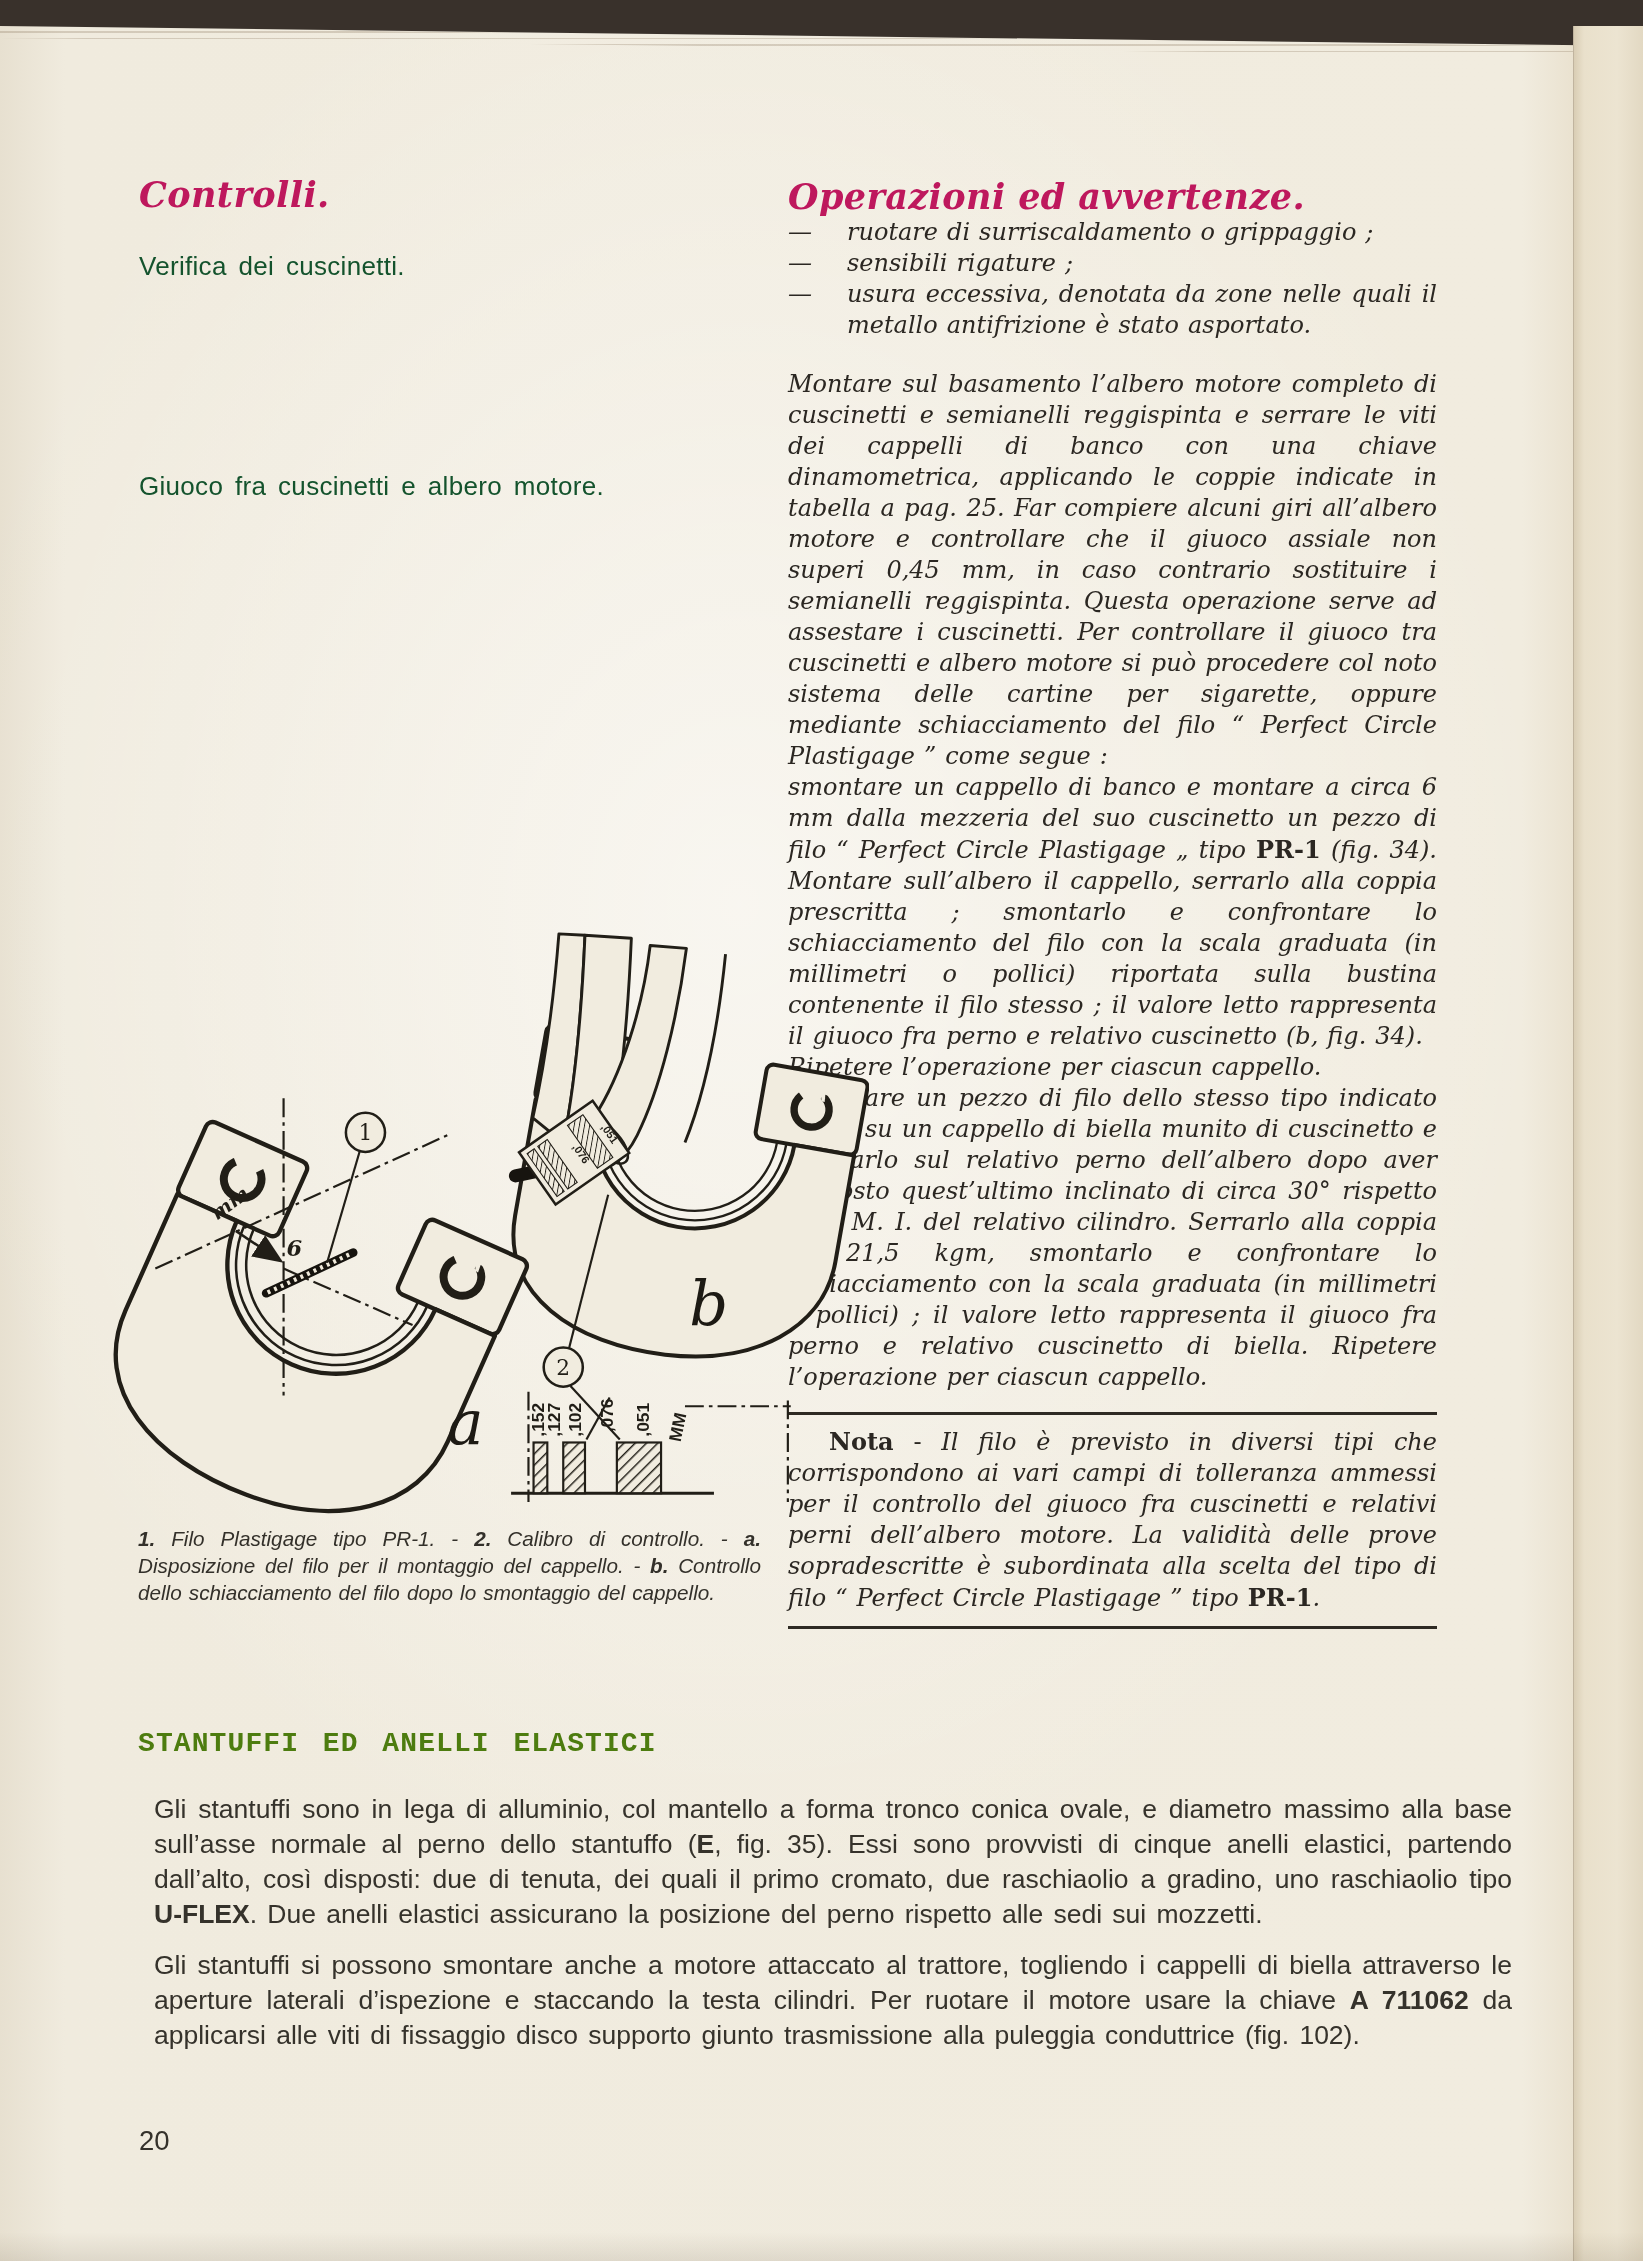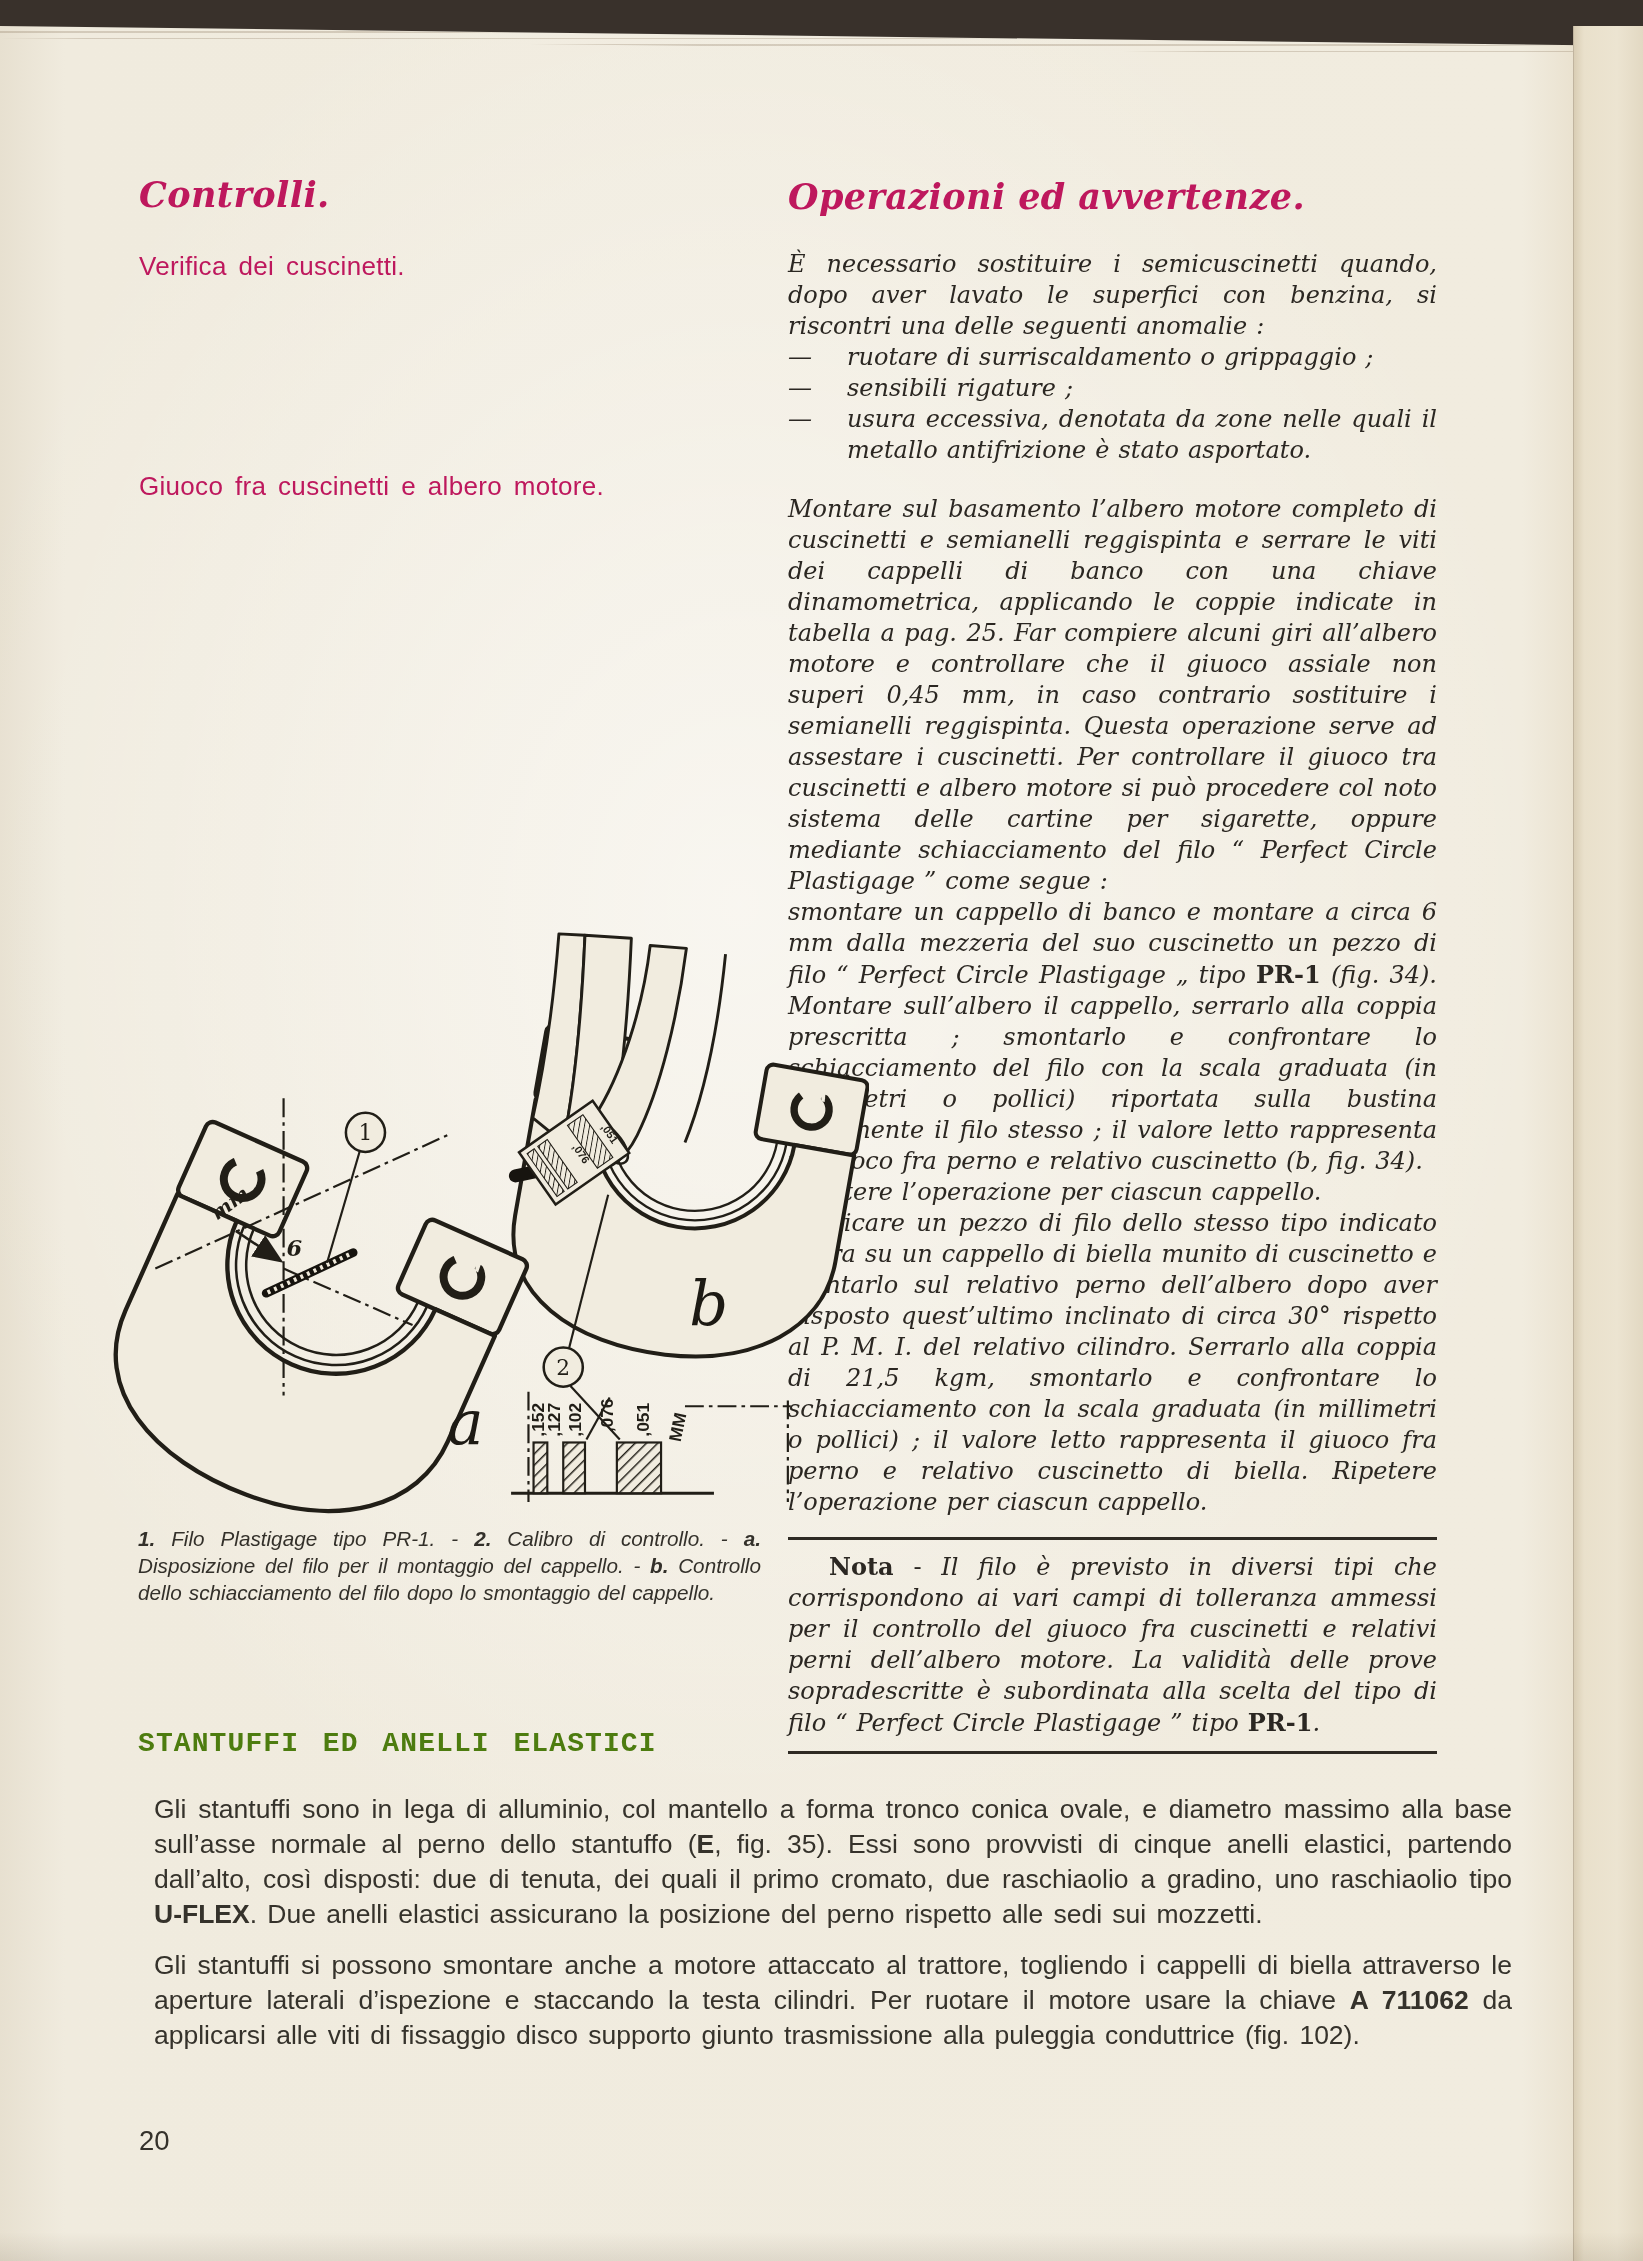--- a/index.html
+++ b/index.html
@@ -19,21 +19,21 @@
     background:repeating-linear-gradient(to bottom, rgba(122,100,74,.55) 0 1.4px, rgba(0,0,0,0) 1.4px 6.5px);
     clip-path:polygon(0 1.4px,1643px 22px,1643px 32px,0 13px);}
   .right-edge{left:1573px;top:26px;width:70px;height:2235px;
     background:linear-gradient(to right,#d9cdb4 0,#e9e0cb 10px,#ece4d1 43px,#e2d8c2 70px);
     border-left:1.4px solid rgba(90,70,50,.25);}
   .bottom-shade{left:0;top:2232px;width:1643px;height:29px;background:linear-gradient(to bottom,rgba(0,0,0,0),rgba(90,75,55,.12));}
 
   
   .h-serif{font-family:"DejaVu Serif",serif;font-style:italic;font-weight:bold;font-size:35px;letter-spacing:0.4px;color:#be185d;}
   .sans{font-family:"Liberation Sans","DejaVu Sans",sans-serif;}
-  .sans-item{font-size:26px;color:#be185d;letter-spacing:0.3px;word-spacing:4.3px;}
+  .sans-item{font-size:26px;color:#14532d;letter-spacing:0.3px;word-spacing:4.3px;}
   .col-right{left:788px;top:176px;width:649px;}
   .col-right p{margin:0;font-style:italic;font-size:24px;line-height:31px;text-align:justify;word-spacing:1.4px;color:#2b2722;}
   .col-right p.first{margin-top:32px;}
   .col-right p.gap{margin-top:28px;}
   .bullet{display:flex;font-style:italic;font-size:24px;line-height:31px;}
   .bullet .dash{flex:0 0 59px;}
   .bullet .btxt{flex:1;text-align:justify;word-spacing:1.4px;}
   .rule{height:2.9px;background:#2e2a23;margin-top:19px;}
   .rule2{height:2.9px;background:#2e2a23;margin-top:11.6px;}
   .nota{margin-top:11.6px !important;text-indent:41px;}
@@ -68,21 +68,20 @@
 <div class="abs deckle"></div>
 <div class="abs right-edge"></div>
 <div class="abs bottom-shade"></div>
 
 <div class="abs h-serif" style="left:139px;top:174px;">Controlli.</div>
 <div class="abs sans sans-item" style="left:139px;top:251px;">Verifica dei cuscinetti.</div>
 <div class="abs sans sans-item" style="left:139px;top:471px;">Giuoco fra cuscinetti e albero motore.</div>
 
 <div class="abs col-right">
   <div class="h-serif">Operazioni ed avvertenze.</div>
-  <p class="first">È necessario sostituire i semicuscinetti quando, dopo aver lavato le superfici con benzina, si riscontri una delle seguenti anomalie :</p>
   <div class="bullet">
     <span class="dash">—</span>
     <span class="btxt">ruotare di surriscaldamento o grippaggio ;</span>
   </div>
   <div class="bullet">
     <span class="dash">—</span>
     <span class="btxt">sensibili rigature ;</span>
   </div>
   <div class="bullet">
     <span class="dash">—</span>

